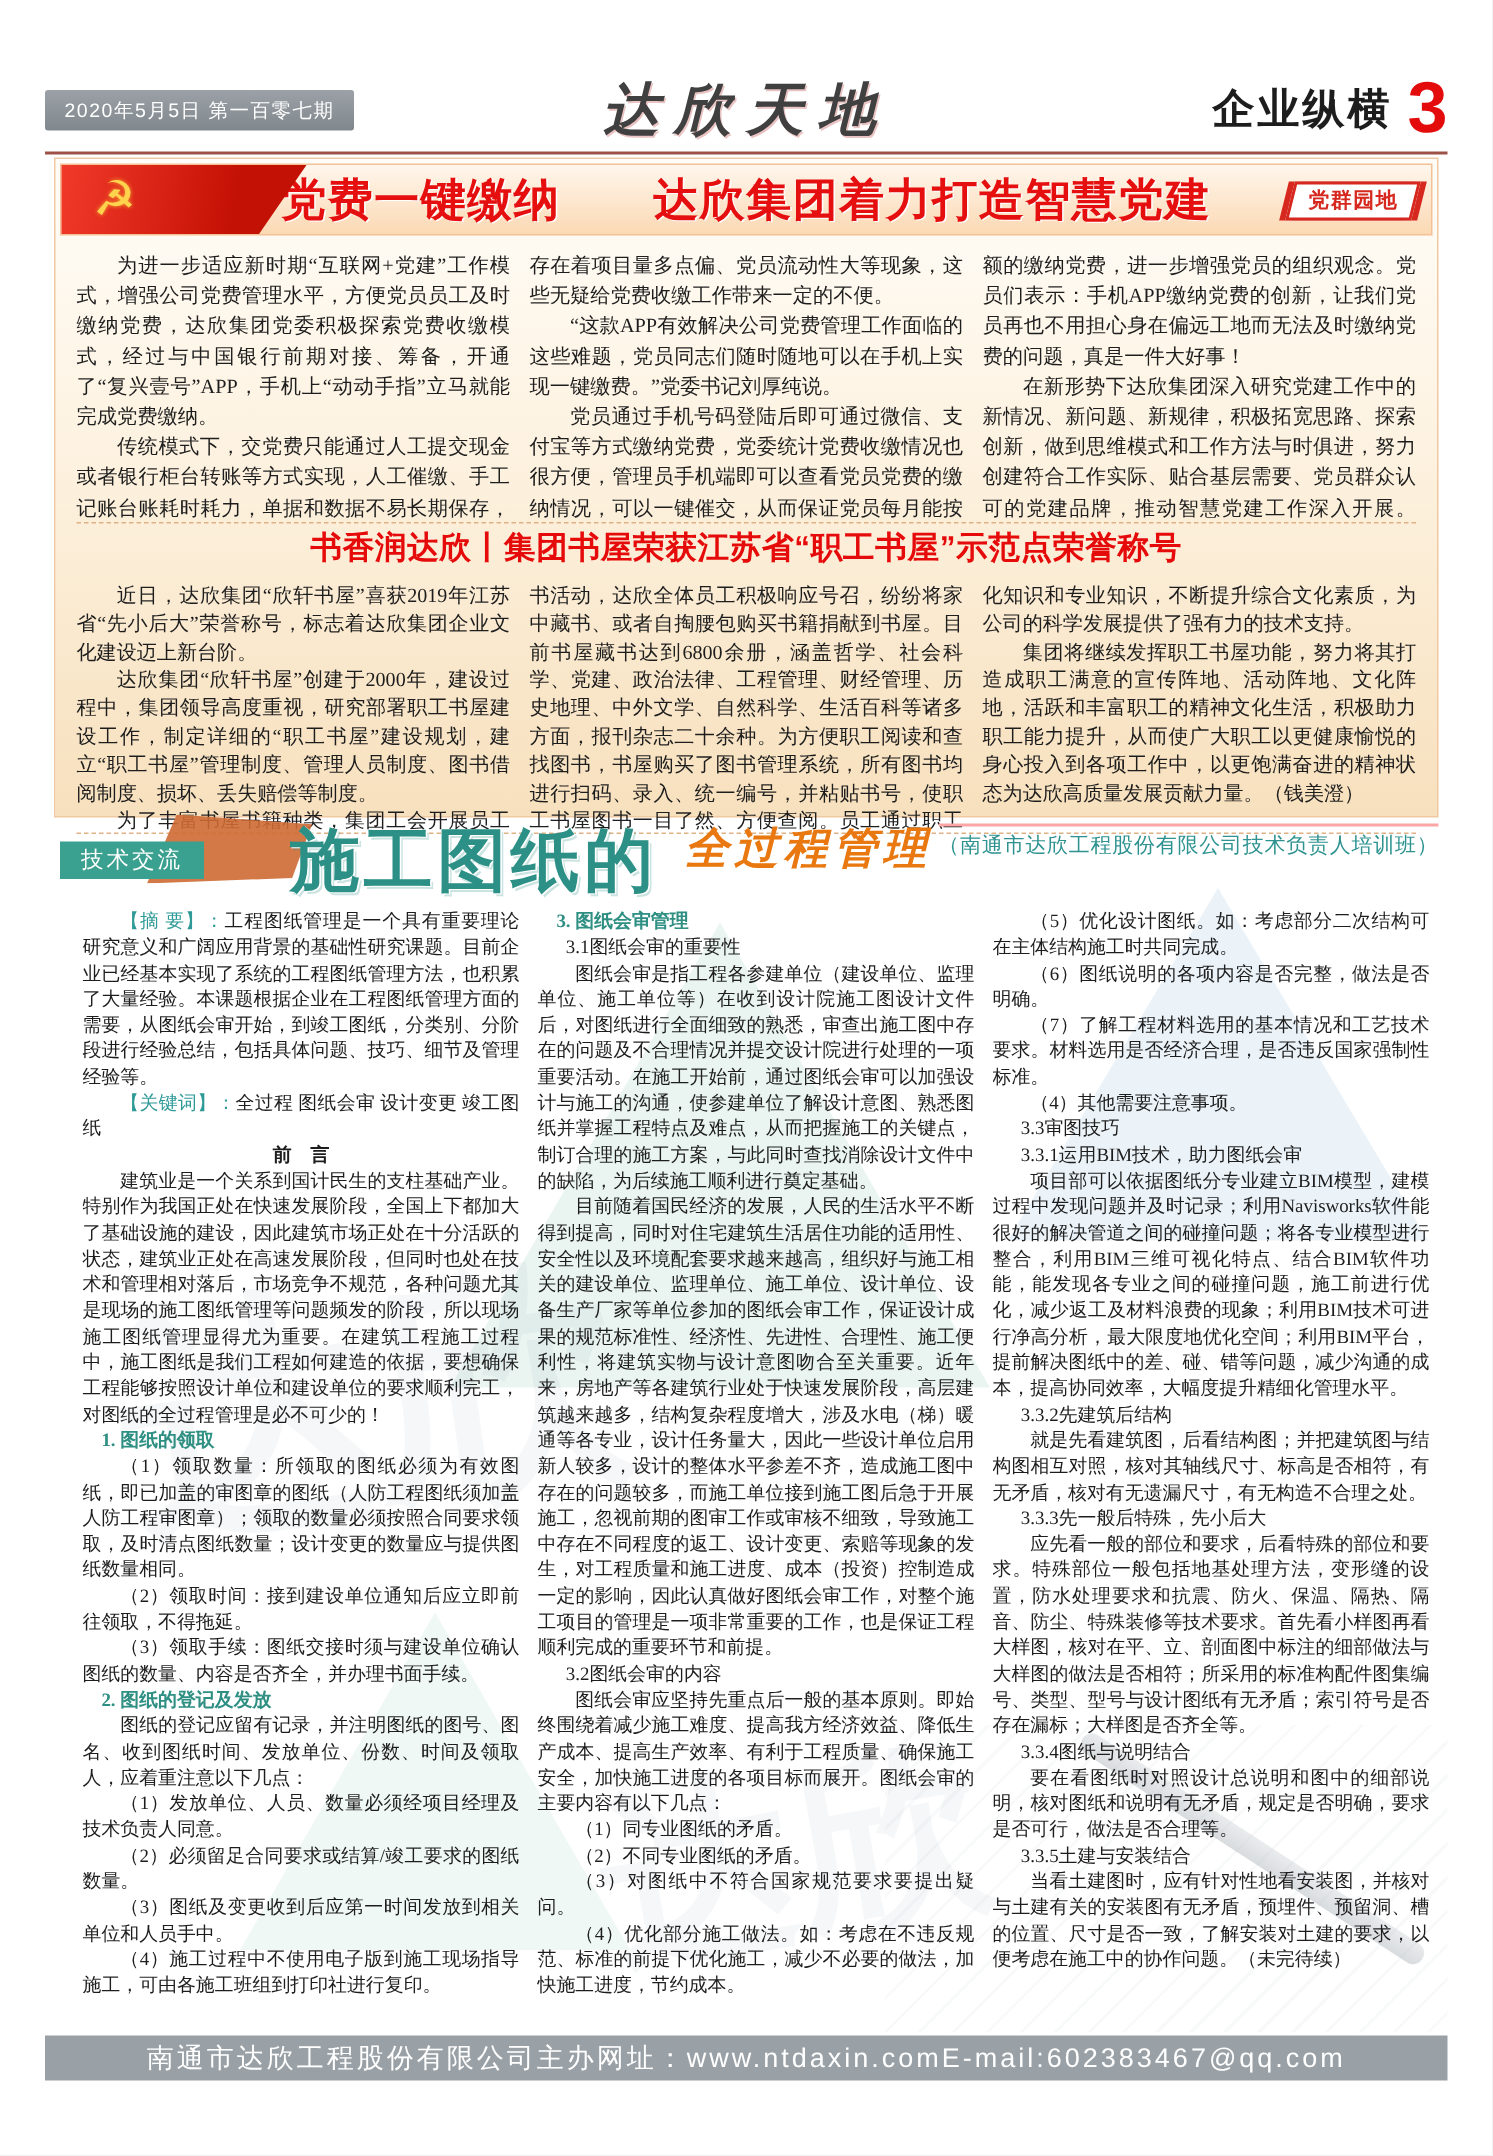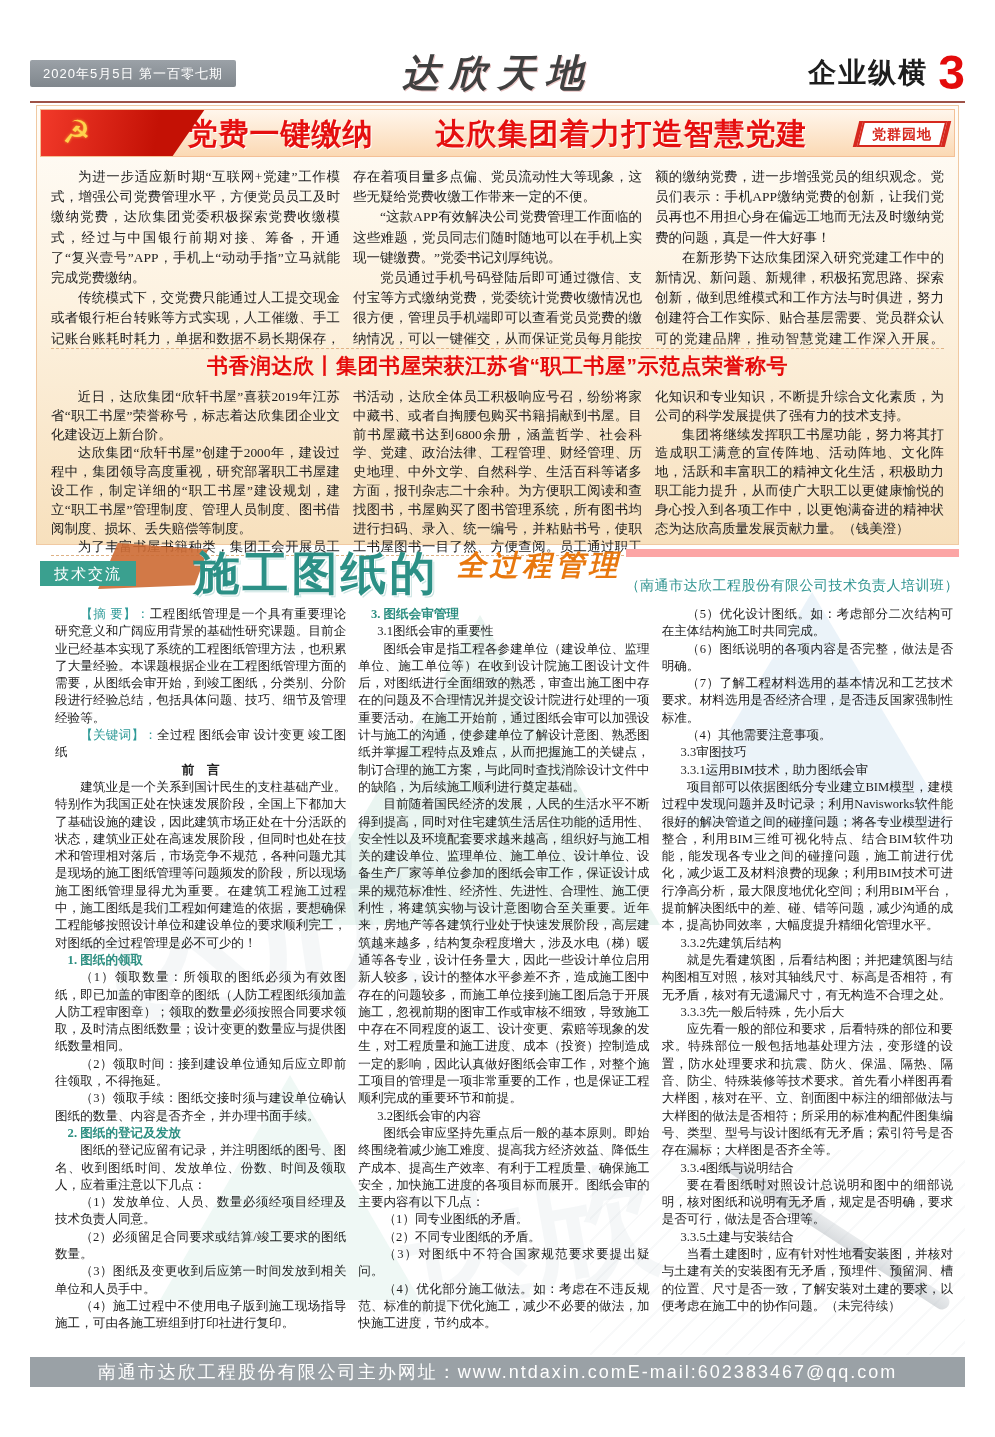--- a/index.html
+++ b/index.html
@@ -68,21 +68,21 @@
   .tech-header { position:absolute; left:36px; right:36px; top:549px; height:54px; }
   .badge-back { position:absolute; left:62px; top:-6px; width:110px; height:46px; background:#cd6a33;
     clip-path:polygon(18% 0,100% 14%,88% 92%,0 100%); opacity:.9; }
   .badge { position:absolute; left:4px; top:12px; background:#3aa08f; color:#fff; border-radius:0;
     padding:5px 14px; font:15px/1 "Liberation Sans","DejaVu Sans",sans-serif; letter-spacing:2px; }
   .tech-title { position:absolute; left:0; right:0; top:-4px; display:flex; justify-content:flex-end; align-items:flex-start; gap:14px; }
   .t-main { color:#2c9086; font:900 46px/56px "Liberation Sans","DejaVu Sans",sans-serif; letter-spacing:3px;
     text-shadow:1px 1px 0 #fff,2px 2px 0 rgba(44,144,134,.25); }
   .t-right { display:flex; flex-direction:row; padding-top:4px; }
   .t-accent { color:#e8780f; font:bold italic 29px/32px "DejaVu Serif",serif; letter-spacing:4px; padding:0 4px 2px 4px; }
-  .t-byline { border-top:8px solid #fca5a5; color:#2e9390; padding-top:19px;
+  .t-byline { border-top:2px solid #fca5a5; color:#2e9390; padding-top:3px;
     font:14px/18px "Liberation Sans","DejaVu Sans",sans-serif; letter-spacing:.5px; }
 
   
   .main-cols { position:absolute; left:55px; right:42px; top:606px; height:750px; display:flex; gap:12px;
     font-size:12.6px; line-height:17.3px; text-align:justify; overflow:hidden; }
   .main-cols .col { flex:1 1 0; overflow:hidden; }
 
   
   .footer-bar { position:absolute; left:30px; right:30px; top:1357px; height:30px; background:#9aa1a6;
     display:flex; align-items:center; justify-content:center; color:#fff;
@@ -142,21 +142,21 @@
             <p class="para">在新形势下达欣集团深入研究党建工作中的新情况、新问题、新规律，积极拓宽思路、探索创新，做到思维模式和工作方法与时俱进，努力创建符合工作实际、贴合基层需要、党员群众认可的党建品牌，推动智慧党建工作深入开展。（陈春红）</p>
           </div>
       </div>
 
       <div class="dashed"></div>
 
       <div class="books-headline">书香润达欣丨集团书屋荣获江苏省“职工书屋”示范点荣誉称号</div>
 
       <div class="cols3 books-cols">
         <div class="col">
-            <p class="para">近日，达欣集团“欣轩书屋”喜获2019年江苏省“职工书屋”荣誉称号，标志着达欣集团企业文化建设迈上新台阶。</p>
+            <p class="para">近日，达欣集团“欣轩书屋”喜获2019年江苏省“先小后大”荣誉称号，标志着达欣集团企业文化建设迈上新台阶。</p>
             <p class="para">达欣集团“欣轩书屋”创建于2000年，建设过程中，集团领导高度重视，研究部署职工书屋建设工作，制定详细的“职工书屋”建设规划，建立“职工书屋”管理制度、管理人员制度、图书借阅制度、损坏、丢失赔偿等制度。</p>
             <p class="para">为了丰富书屋书籍种类，集团工会开展员工献</p>
           </div>
         <div class="col">
             <p class="cont">书活动，达欣全体员工积极响应号召，纷纷将家中藏书、或者自掏腰包购买书籍捐献到书屋。目前书屋藏书达到6800余册，涵盖哲学、社会科学、党建、政治法律、工程管理、财经管理、历史地理、中外文学、自然科学、生活百科等诸多方面，报刊杂志二十余种。为方便职工阅读和查找图书，书屋购买了图书管理系统，所有图书均进行扫码、录入、统一编号，并粘贴书号，使职工书屋图书一目了然、方便查阅。员工通过职工书屋，学习科学文</p>
           </div>
         <div class="col">
             <p class="cont">化知识和专业知识，不断提升综合文化素质，为公司的科学发展提供了强有力的技术支持。</p>
             <p class="para">集团将继续发挥职工书屋功能，努力将其打造成职工满意的宣传阵地、活动阵地、文化阵地，活跃和丰富职工的精神文化生活，积极助力职工能力提升，从而使广大职工以更健康愉悦的身心投入到各项工作中，以更饱满奋进的精神状态为达欣高质量发展贡献力量。（钱美澄）</p>
           </div>

